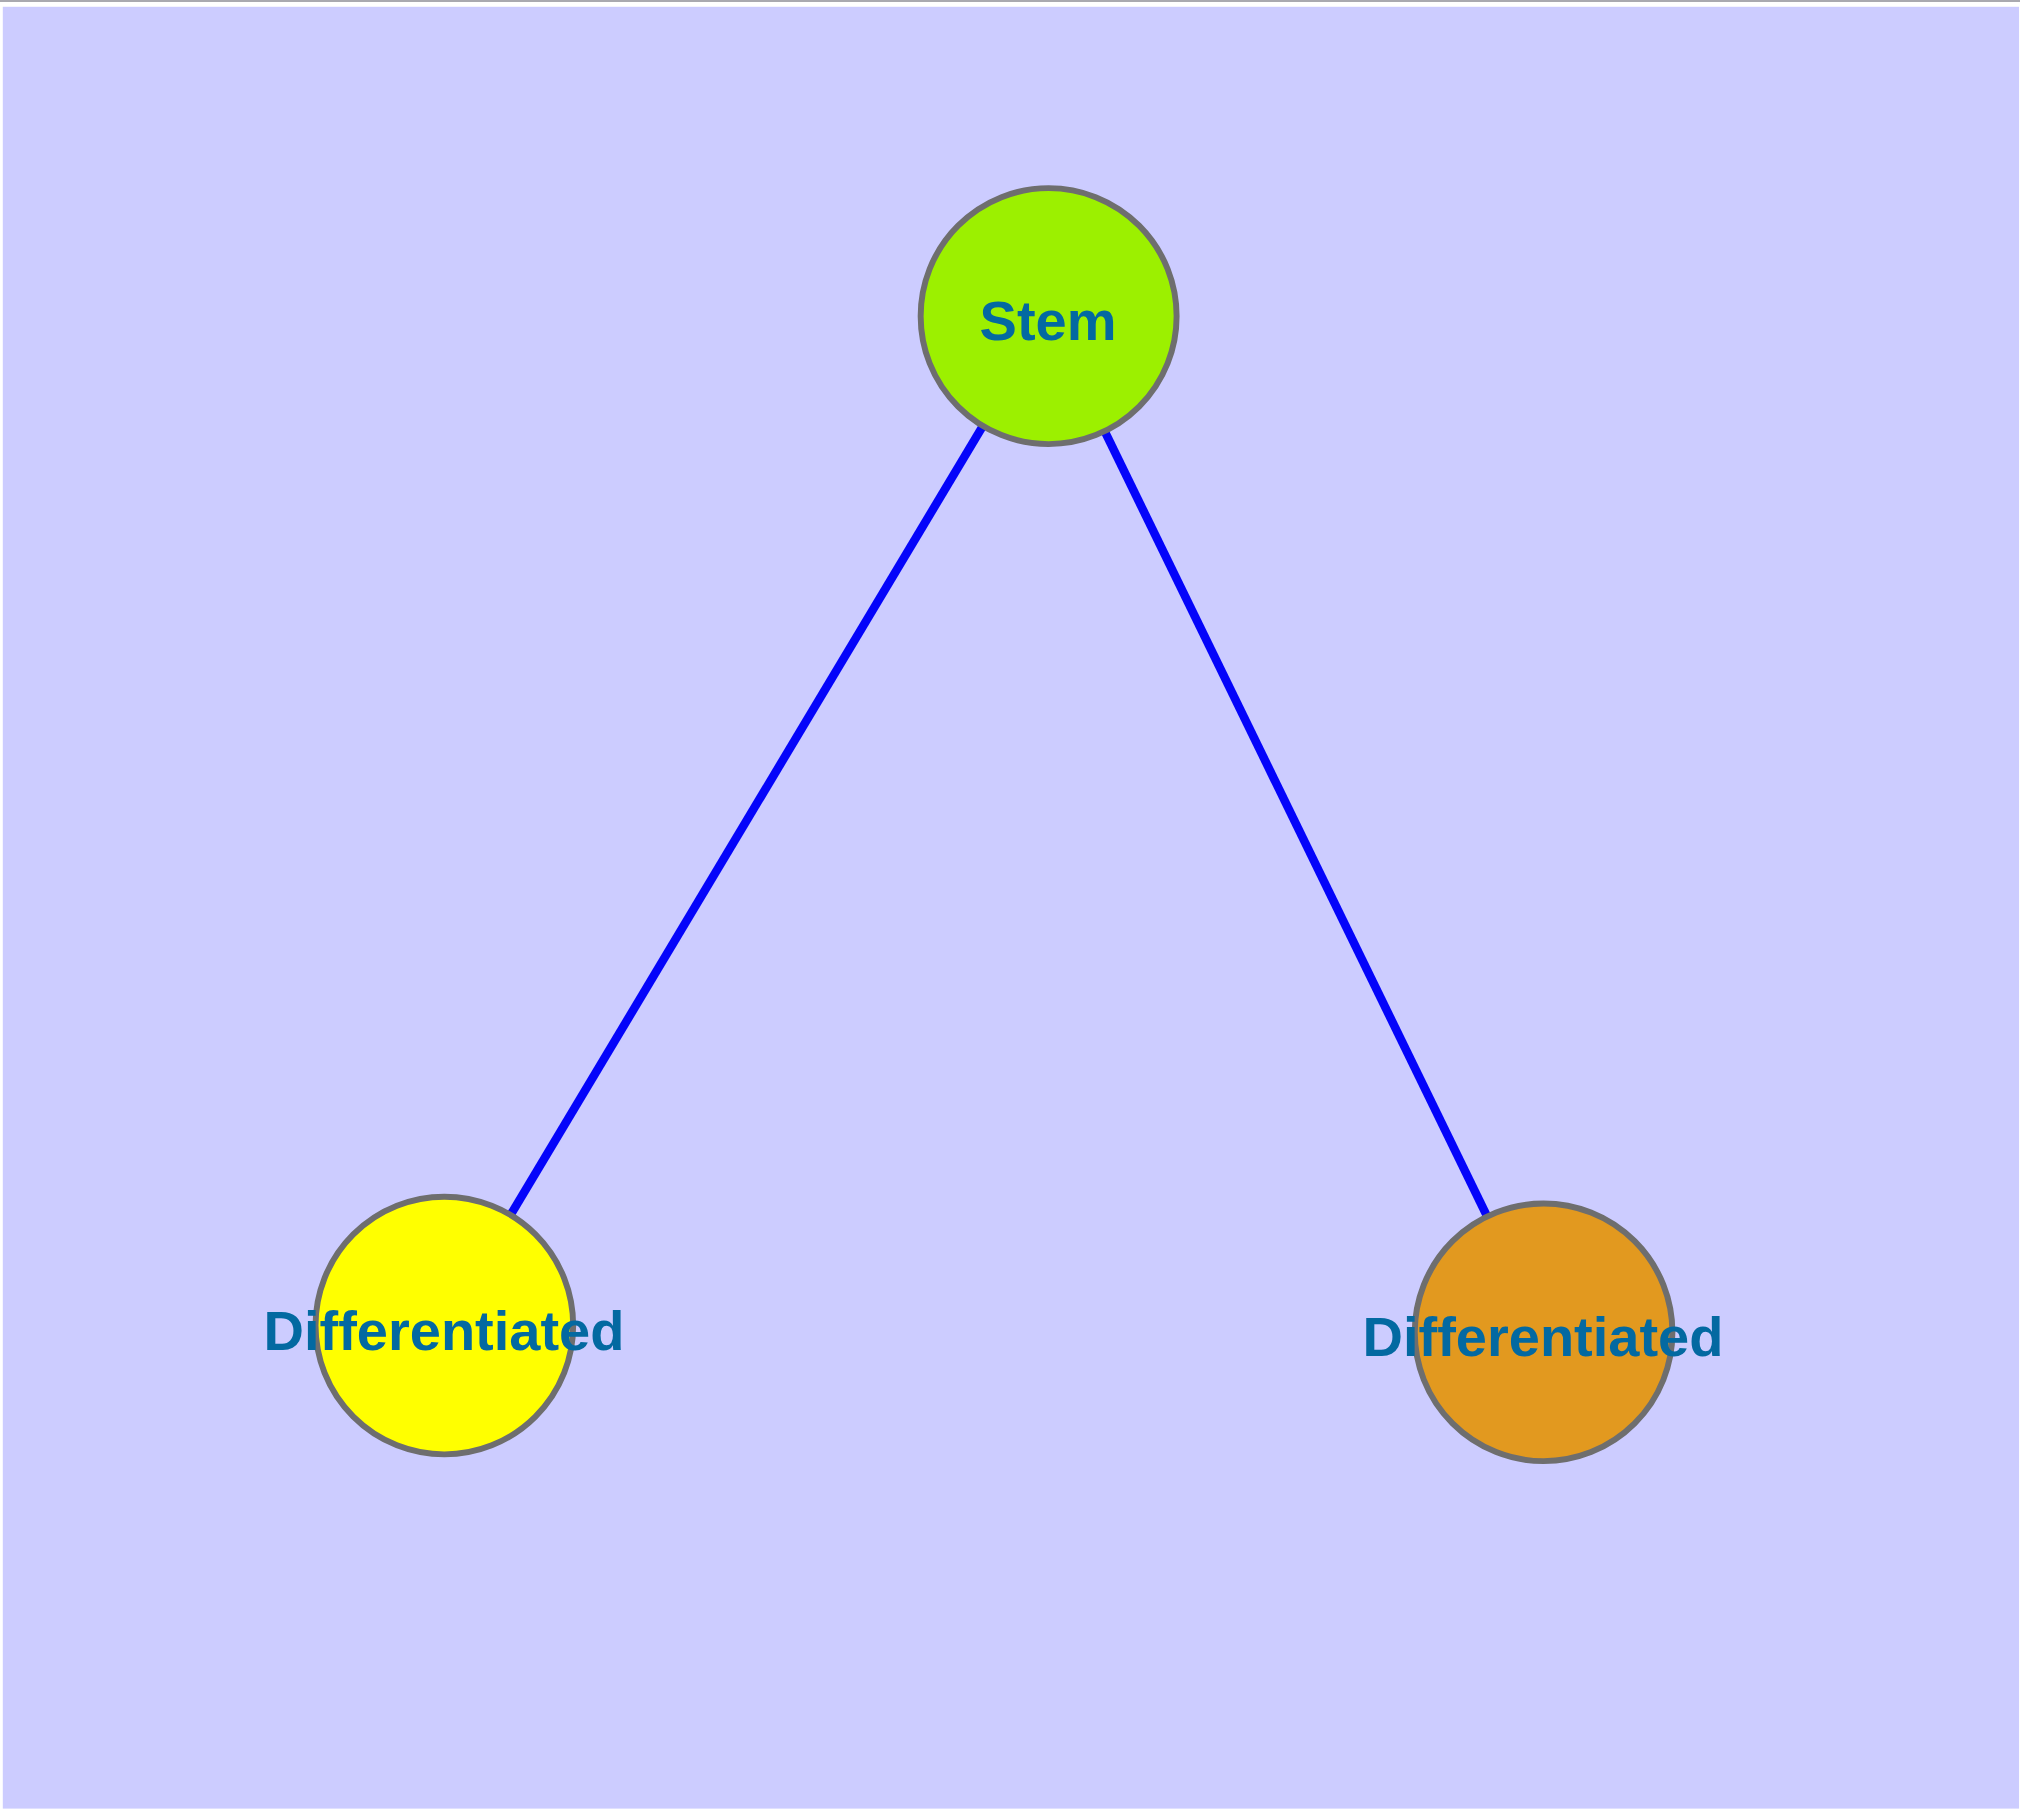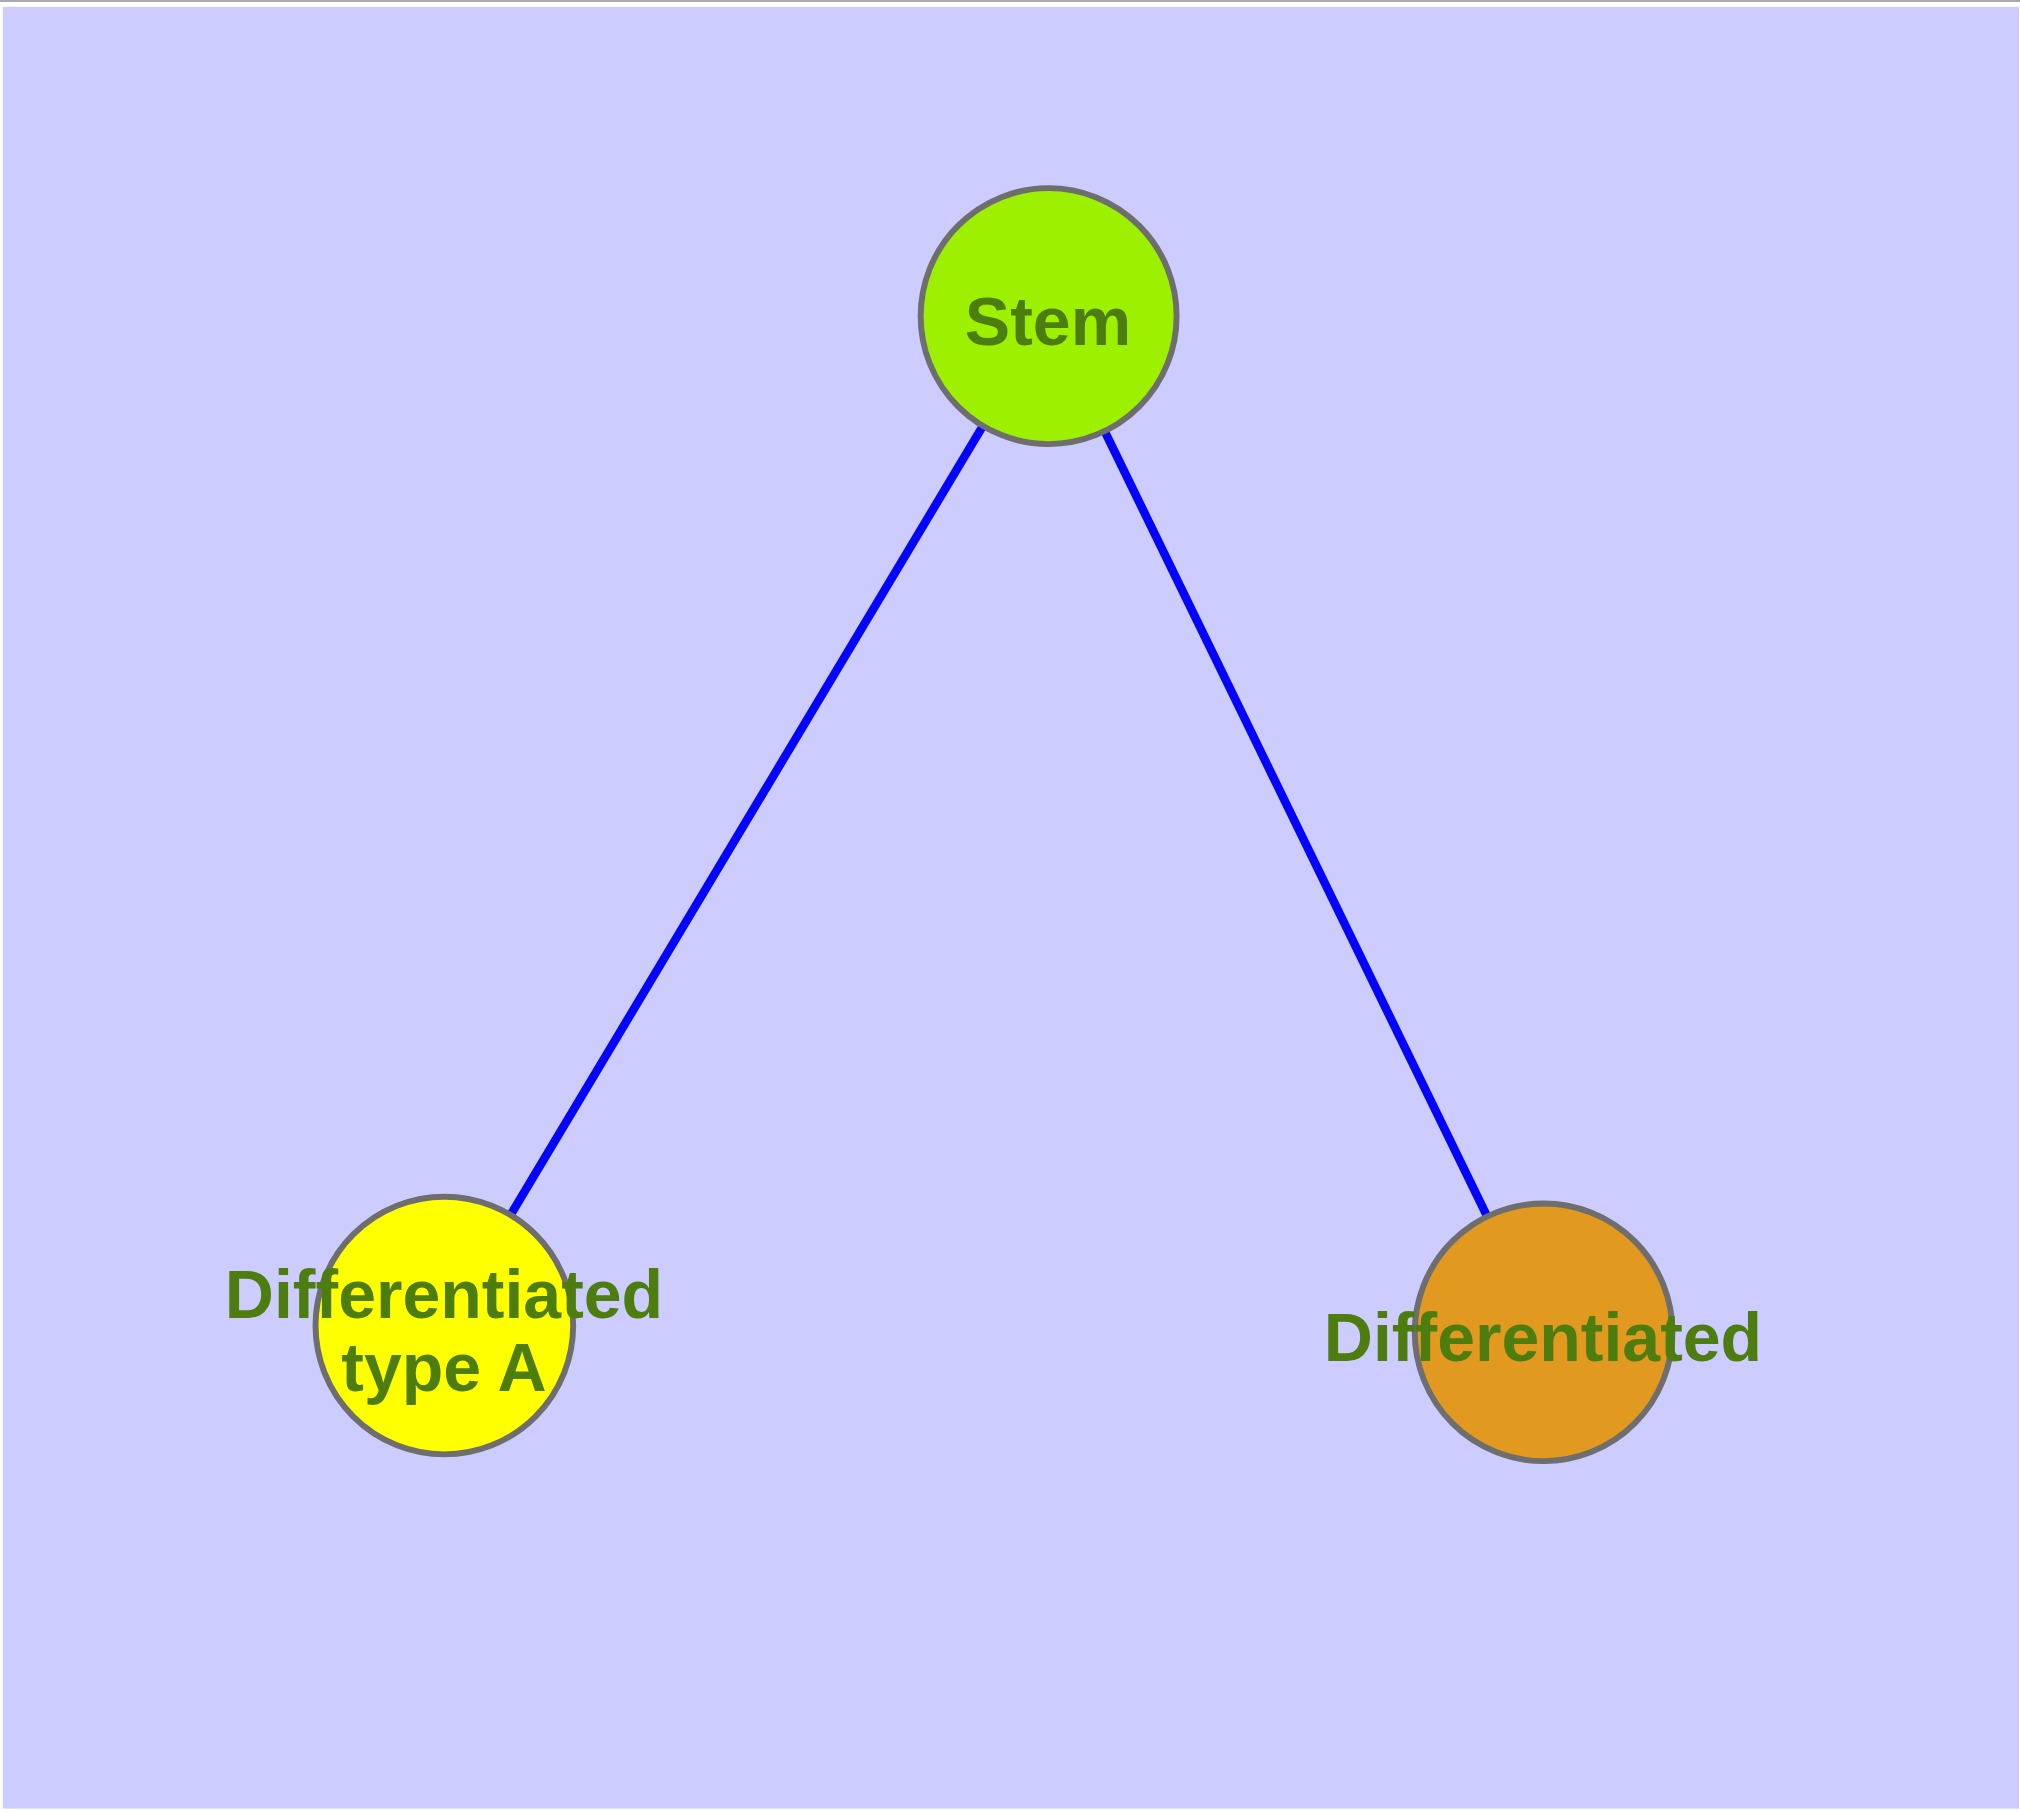--- a/index.html
+++ b/index.html
@@ -29,25 +29,25 @@
   svg.graph {
     position: absolute;
     top: 0; left: 0;
     z-index: 1;
     display: block;
   }
   .node-label {
     position: absolute;
     z-index: 2;
     transform: translate(-50%, -50%);
-    text-align: center;
+    text-align: left;
     font-weight: bold;
-    font-size: 68px;
+    font-size: 56px;
     line-height: 1.07;
-    color: #4d7c0f;
+    color: #0369a1;
     white-space: nowrap;
     letter-spacing: 0px;
   }
   .node-label .line:empty { display: none; }
   .label-stem { left: 1048px; top: 321px; }
   .label-a    { left: 444px;  top: 1331px; }
   .label-b    { left: 1543px; top: 1337px; }
 </style>
 </head>
 <body>
@@ -69,20 +69,19 @@
 
     <circle cx="1821" cy="1572" r="152" fill="#e2991f" stroke="#6e6e6e" stroke-width="7"></circle>
   </svg>
 
   <div class="node-label label-stem">
     <div class="line">Stem</div>
   </div>
 
   <div class="node-label label-a">
     <div class="line">Differentiated</div>
-    <div class="line">type A</div>
   </div>
 
   <div class="node-label label-b">
     <div class="line">Differentiated</div>
   </div>
 </div>
 
 
 </body></html>

